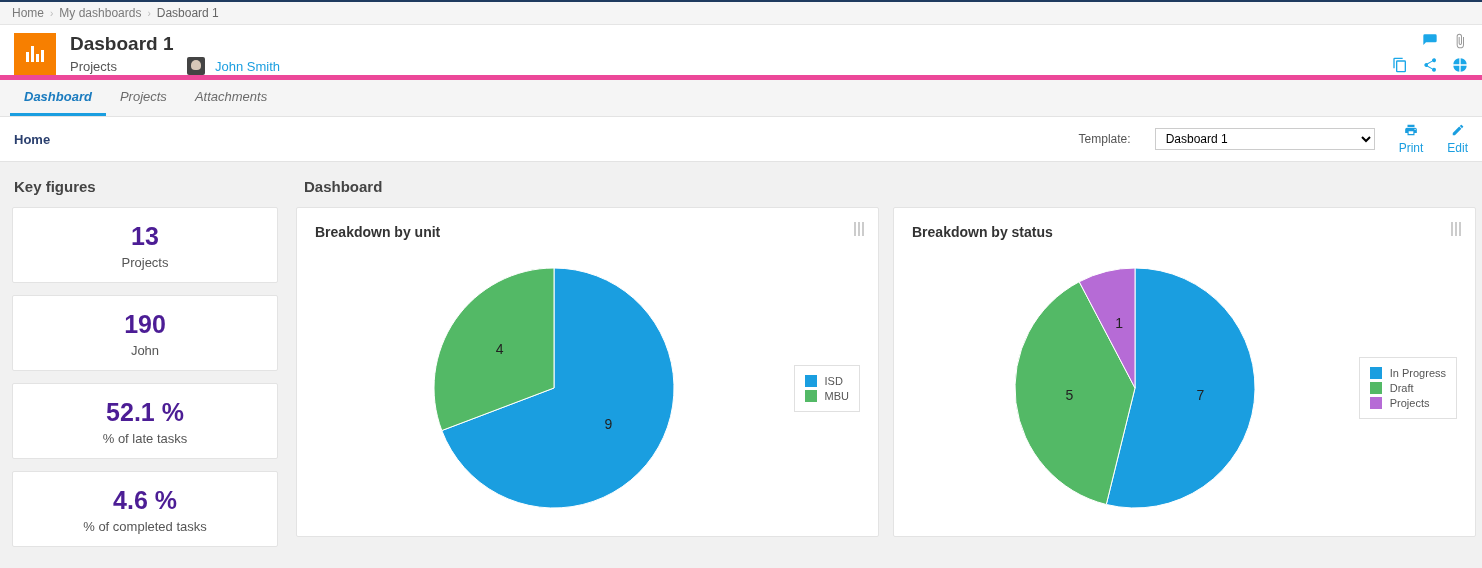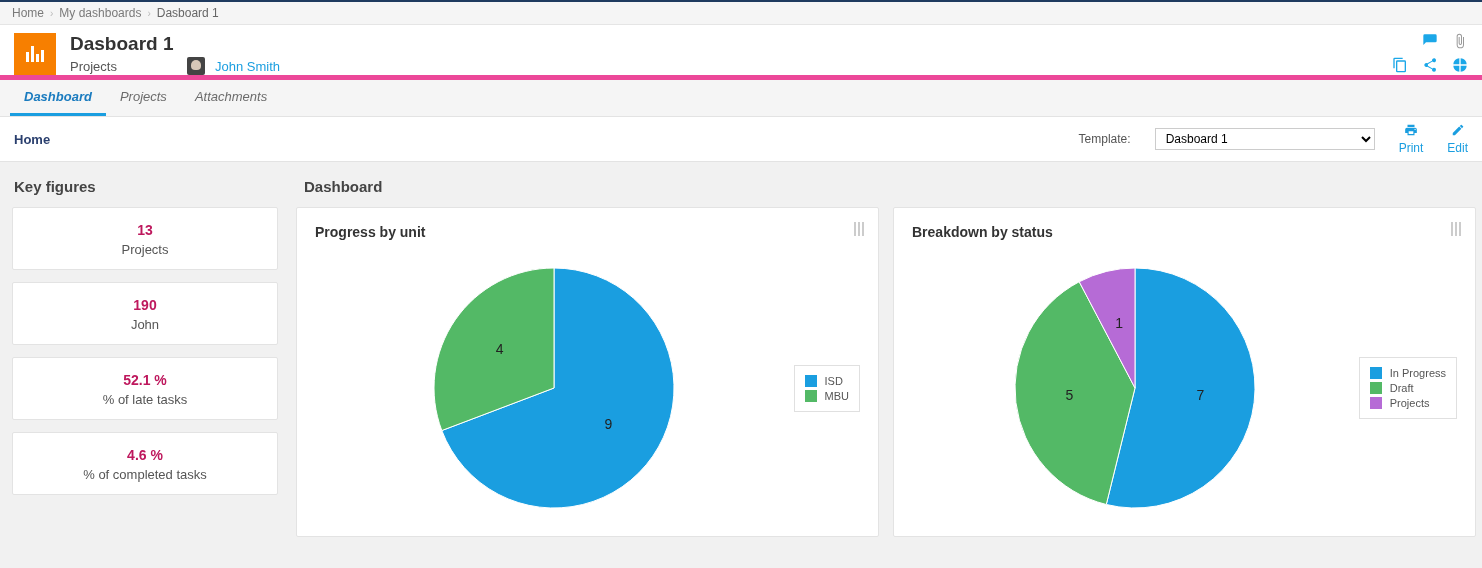--- a/index.html
+++ b/index.html
@@ -154,23 +154,23 @@
   }
   .kpi-card {
     background: #fff;
     border: 1px solid #e3e3e3;
     border-radius: 2px;
     margin: 0 6px 12px 6px;
     text-align: center;
     padding: 14px 8px 12px 8px;
   }
   .kpi-value {
-    font-size: 14px;
+    font-size: 25px;
     font-weight: 700;
-    color: #be185d;
+    color: #4c1d95;
     margin-bottom: 4px;
   }
   .kpi-label {
     font-size: 13px;
     color: #555;
   }
   .charts-row { display: flex; gap: 14px; }
   .chart-card {
     flex: 1;
     background: #fff;
@@ -317,21 +317,21 @@
         <div class="kpi-card">
           <div class="kpi-value">4.6 %</div>
           <div class="kpi-label">% of completed tasks</div>
         </div>
       </div>
   </div>
   <div class="col-right">
     <div class="section-title">Dashboard</div>
     <div class="charts-row" id="charts-row">
         <div class="chart-card">
-    <div class="chart-title">Progress by unit</div>
+    <div class="chart-title">Breakdown by unit</div>
     <div class="chart-drag"></div>
     <div class="chart-body">
       <div class="pie-wrap">
               <svg class="pie-svg" viewBox="0 0 260 260">
                 <path d="M 130 130 L 130 10 A 120 120 0 1 1 17.798050877750228 172.5525864451043 Z" fill="#1a9ee0" stroke="#fff" stroke-width="1"></path>
                 <path d="M 130 130 L 17.798050877750228 172.5525864451043 A 120 120 0 0 1 129.99999999999997 10 Z" fill="#53b966" stroke="#fff" stroke-width="1"></path>
                 <text x="184.31693514898132" y="167.49227328425627" class="pie-label">9</text>
                 <text x="75.68306485101871" y="92.50772671574367" class="pie-label">4</text>
               </svg>
             </div>

